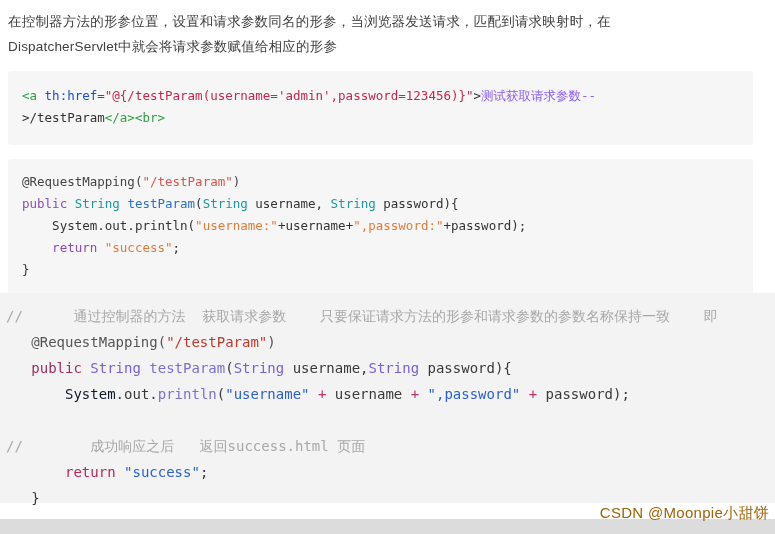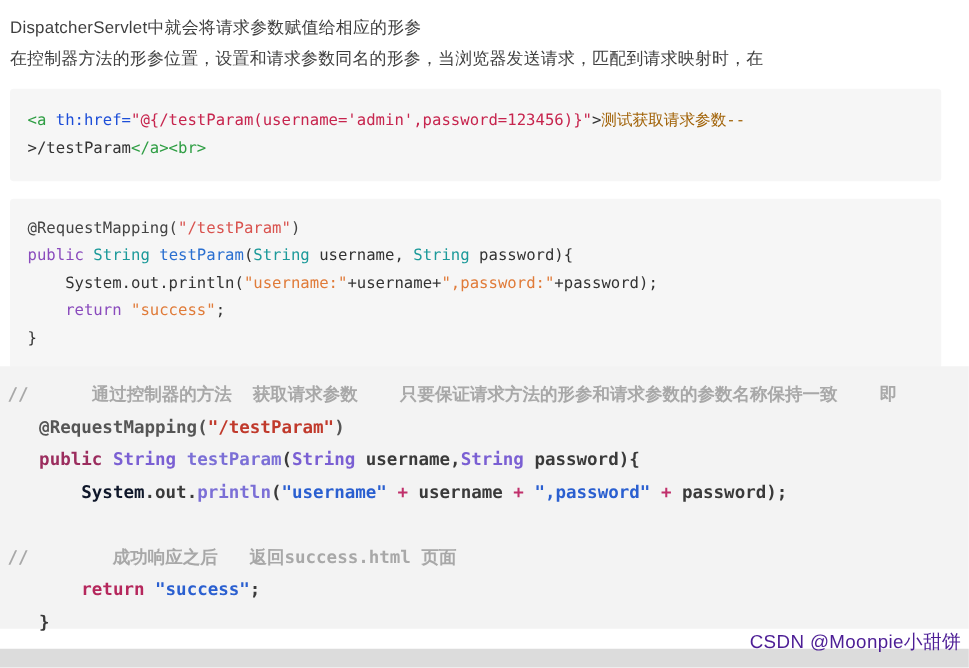--- a/index.html
+++ b/index.html
@@ -47,37 +47,36 @@
   .code-card.html-block { padding-top: 14px; padding-bottom: 16px; }
   .code-card.java-block { margin-top: 14px; padding-bottom: 14px; }
 
   .code-line { white-space: pre-wrap; }
 
   
   .t-tag      { color: #2f9e44; }
   .t-attr     { color: #1d4ed8; }
   .t-str      { color: #c7254e; }
   .t-plain    { color: #333333; }
-  .t-cjk      { color: #a16207; }
+  .t-cjk      { color: #8b5cf6; }
   .t-anno     { color: #444444; }
   .t-kw       { color: #8a4bbd; }
   .t-type     { color: #1c9a9a; }
   .t-fn       { color: #2a6fd0; }
   .t-strR     { color: #d9534f; }
   .t-strO     { color: #e07b39; }
 
   
   .wide-band {
     position: absolute;
     left: 0;
     top: 293px;
     width: 775px;
     height: 210px;
     background: #f3f3f3;
-    font-weight: bold;
   }
   .band-code {
     padding: 10px 0 0 6px;
     font-family: "DejaVu Sans Mono", "Liberation Mono", monospace;
     font-size: 14px;
     line-height: 26px;
     color: #333333;
     white-space: pre;
   }
   .band-code .ln { display: block; white-space: pre; }
@@ -104,33 +103,33 @@
     background: #dcdcdc;
   }
 
   
   .watermark {
     position: absolute;
     right: 6px;
     top: 504px;
     font-family: "Liberation Sans", sans-serif;
     font-size: 15px;
-    color: #4c1d95;
+    color: #a16207;
     letter-spacing: 0.3px;
     white-space: nowrap;
   }
 </style>
 </head>
 <body>
 
 <div class="page">
 
   <div class="intro">
+    <p>在控制器方法的形参位置，设置和请求参数同名的形参，当浏览器发送请求，匹配到请求映射时，在</p>
     <p>DispatcherServlet中就会将请求参数赋值给相应的形参</p>
-    <p>在控制器方法的形参位置，设置和请求参数同名的形参，当浏览器发送请求，匹配到请求映射时，在</p>
   </div>
 
   <div class="code-card html-block"><div class="code-line"><span class="t-tag">&lt;a</span><span class="t-attr"> th:href=</span><span class="t-str">"@{/testParam(username='admin',password=123456)}"</span><span class="t-plain">&gt;</span><span class="t-cjk">测试获取请求参数--</span></div><div class="code-line"><span class="t-plain">&gt;/testParam</span><span class="t-tag">&lt;/a&gt;&lt;br&gt;</span></div></div>
 
   <div class="code-card java-block"><div class="code-line"><span class="t-anno">@RequestMapping(</span><span class="t-strR">"/testParam"</span><span class="t-anno">)</span></div><div class="code-line"><span class="t-kw">public</span><span class="t-plain"> </span><span class="t-type">String</span><span class="t-plain"> </span><span class="t-fn">testParam</span><span class="t-plain">(</span><span class="t-type">String</span><span class="t-plain"> username, </span><span class="t-type">String</span><span class="t-plain"> password</span><span class="t-plain">){</span></div><div class="code-line"><span class="t-plain">    </span><span class="t-plain">System.out.println(</span><span class="t-strO">"username:"</span><span class="t-plain">+username+</span><span class="t-strO">",password:"</span><span class="t-plain">+password</span><span class="t-plain">);</span></div><div class="code-line"><span class="t-plain">    </span><span class="t-kw">return</span><span class="t-plain"> </span><span class="t-strO">"success"</span><span class="t-plain">;</span></div><div class="code-line"><span class="t-plain">}</span></div></div>
 
   <div class="wide-band">
     <div class="band-code"><span class="ln"><span class="b-comment">//</span><span class="b-comment">      </span><span class="b-comment">通过控制器的方法  获取请求参数    只要保证请求方法的形参和请求参数的参数名称保持一致    即</span></span><span class="ln"><span>   </span><span class="b-anno">@RequestMapping(</span><span class="b-str">"/testParam"</span><span class="b-anno">)</span></span><span class="ln"><span>   </span><span class="b-kw">public</span><span> </span><span class="b-type">String</span><span> </span><span class="b-fn">testParam</span><span class="b-plain">(</span><span class="b-type">String</span><span class="b-plain"> username,</span><span class="b-type">String</span><span class="b-plain"> password</span><span class="b-plain">){</span></span><span class="ln"><span>       </span><span class="b-sys">System</span><span class="b-plain">.out.</span><span class="b-fn">println</span><span class="b-plain">(</span><span class="b-strb">"username"</span><span> </span><span class="b-plus">+</span><span class="b-plain"> username </span><span class="b-plus">+</span><span> </span><span class="b-strb">",password"</span><span> </span><span class="b-plus">+</span><span class="b-plain"> password</span><span class="b-plain">);</span></span><span class="ln"> </span><span class="ln"><span class="b-comment">//</span><span class="b-comment">        </span><span class="b-comment">成功响应之后   返回success.html 页面</span></span><span class="ln"><span>       </span><span class="b-ret">return</span><span> </span><span class="b-strb">"success"</span><span class="b-plain">;</span></span><span class="ln"><span>   </span><span class="b-plain">}</span></span></div>
   </div>
 

